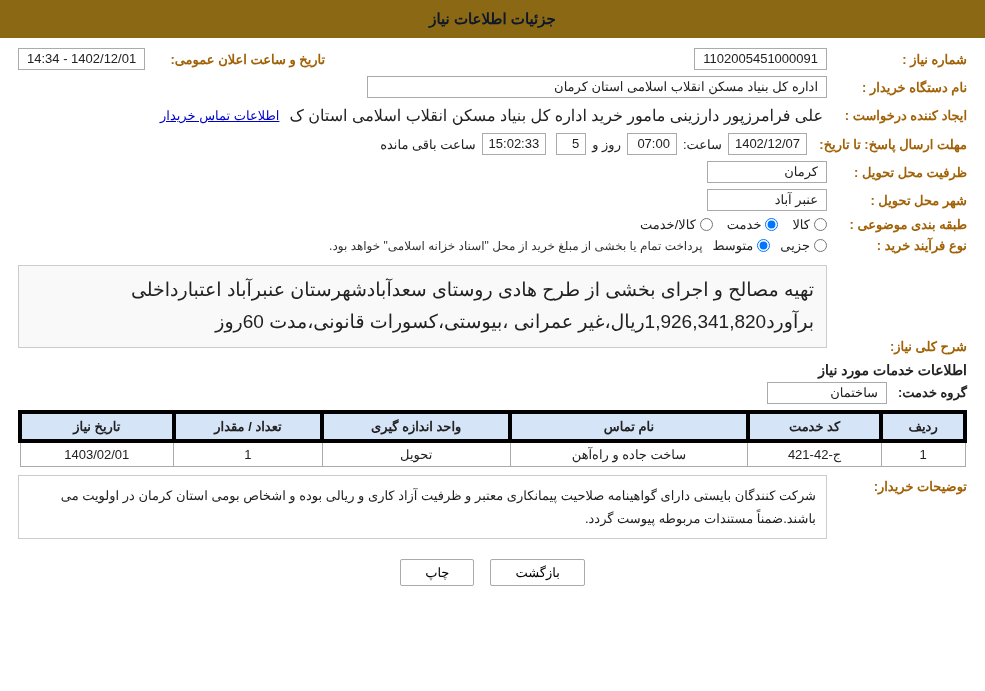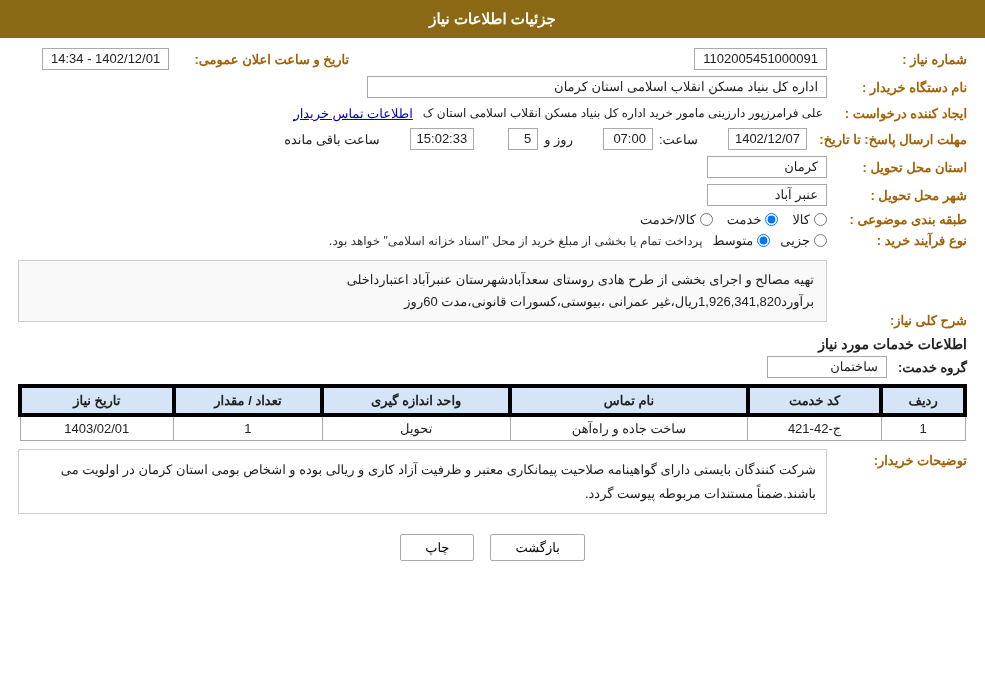--- a/index.html
+++ b/index.html
@@ -11,21 +11,21 @@
       color: #222;
     }
     .page-wrapper {
       width: 985px;
       min-height: 691px;
       background: #fff;
       margin: 0 auto;
     }
     .header-bar {
       background: #8B6914;
-      color: #ffffff;
+      color: #0f172a;
       text-align: center;
       font-size: 15px;
       font-weight: bold;
       padding: 10px 0;
     }
     .main-content {
       padding: 10px 18px;
     }
     .row {
       display: flex;
@@ -41,21 +41,20 @@
       padding-left: 8px;
       white-space: nowrap;
     }
     .value-box {
       border: 1px solid #aaa;
       background: #fff;
       padding: 2px 8px;
       min-height: 22px;
       min-width: 120px;
       display: inline-block;
-      margin-left: 24px;
     }
     .value-text {
       padding: 2px 4px;
     }
     .link-style {
       color: #0000cc;
       text-decoration: underline;
       cursor: pointer;
       margin-left: 35px;
     }
@@ -93,21 +92,21 @@
     .process-label {
       display: flex;
       align-items: center;
       gap: 4px;
     }
     .description-box {
       border: 1px solid #ccc;
       background: #f9f9f9;
       padding: 8px 12px;
       margin: 6px 0;
-      font-size: 13px;
+      font-size: 19px;
       line-height: 1.7;
       text-align: right;
     }
     .services-section {
       margin-top: 8px;
     }
     .services-table {
       width: 100%;
       border-collapse: collapse;
       margin-bottom: 8px;
@@ -184,37 +183,37 @@
       <span class="value-box">1402/12/01 - 14:34</span>
     </div>
 
     <div class="row">
       <span class="label">نام دستگاه خریدار :</span>
       <span class="value-box" style="min-width:460px;">اداره کل بنیاد مسکن انقلاب اسلامی استان کرمان</span>
     </div>
 
     <div class="row">
       <span class="label">ایجاد کننده درخواست :</span>
-      <span class="value-text" style="font-size:12px;">علی فرامرزپور دارزینی مامور خرید اداره کل بنیاد مسکن انقلاب اسلامی استان ک</span>
+      <span class="value-text" style="font-size:16px;">علی فرامرزپور دارزینی مامور خرید اداره کل بنیاد مسکن انقلاب اسلامی استان ک</span>
       <span style="margin-right:6px;" class="link-style">اطلاعات تماس خریدار</span>
     </div>
 
     <div class="row">
       <span class="label" style="min-width:160px;">مهلت ارسال پاسخ: تا تاریخ:</span>
       <span class="value-box small-box">1402/12/07</span>
       <span style="padding: 0 6px;">ساعت:</span>
       <span class="value-box small-box">07:00</span>
       <span style="padding: 0 6px;">روز و</span>
       <span class="value-box small-box" style="min-width:30px;">5</span>
       <span class="value-box small-box" style="margin-right:10px;">15:02:33</span>
       <span style="padding: 0 6px;">ساعت باقی مانده</span>
     </div>
 
     <div class="row">
-      <span class="label">استان محل تحویل :</span>
+      <span class="label">ظرفیت محل تحویل :</span>
       <span class="value-box">کرمان</span>
     </div>
 
     <div class="row">
       <span class="label">شهر محل تحویل :</span>
       <span class="value-box">عنبر آباد</span>
     </div>
 
     <div class="row">
       <span class="label">طبقه بندی موضوعی :</span>

